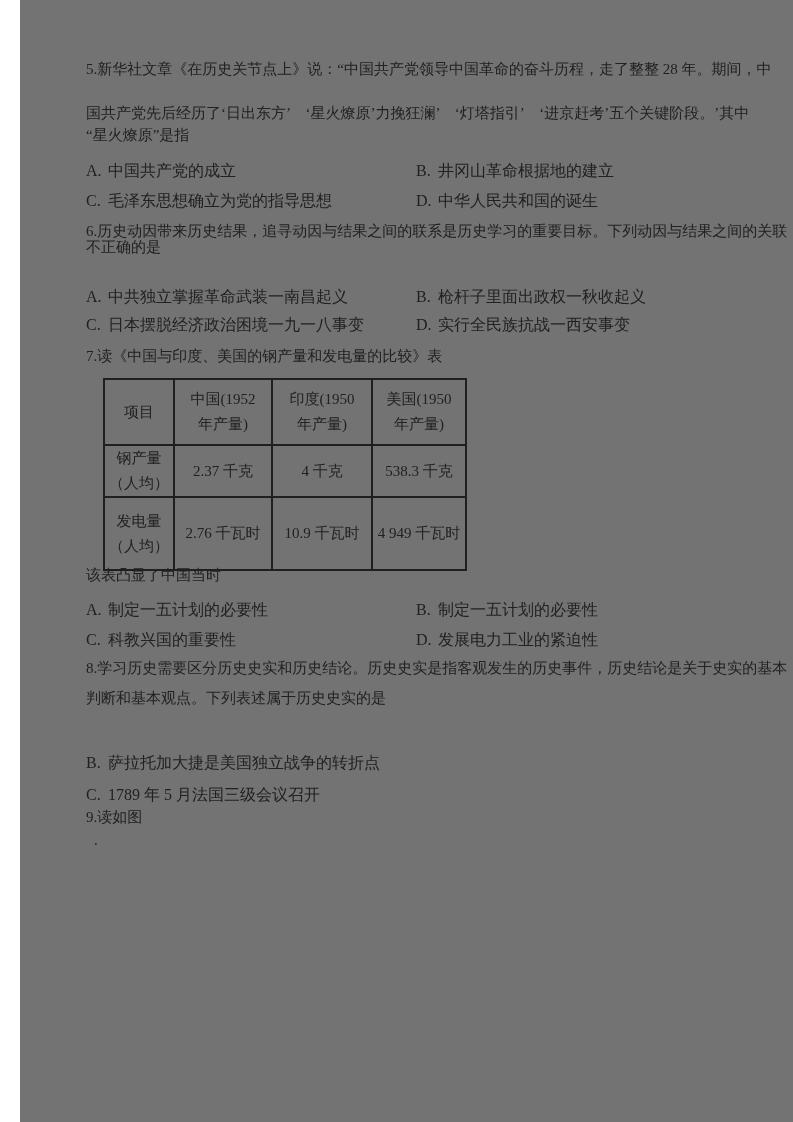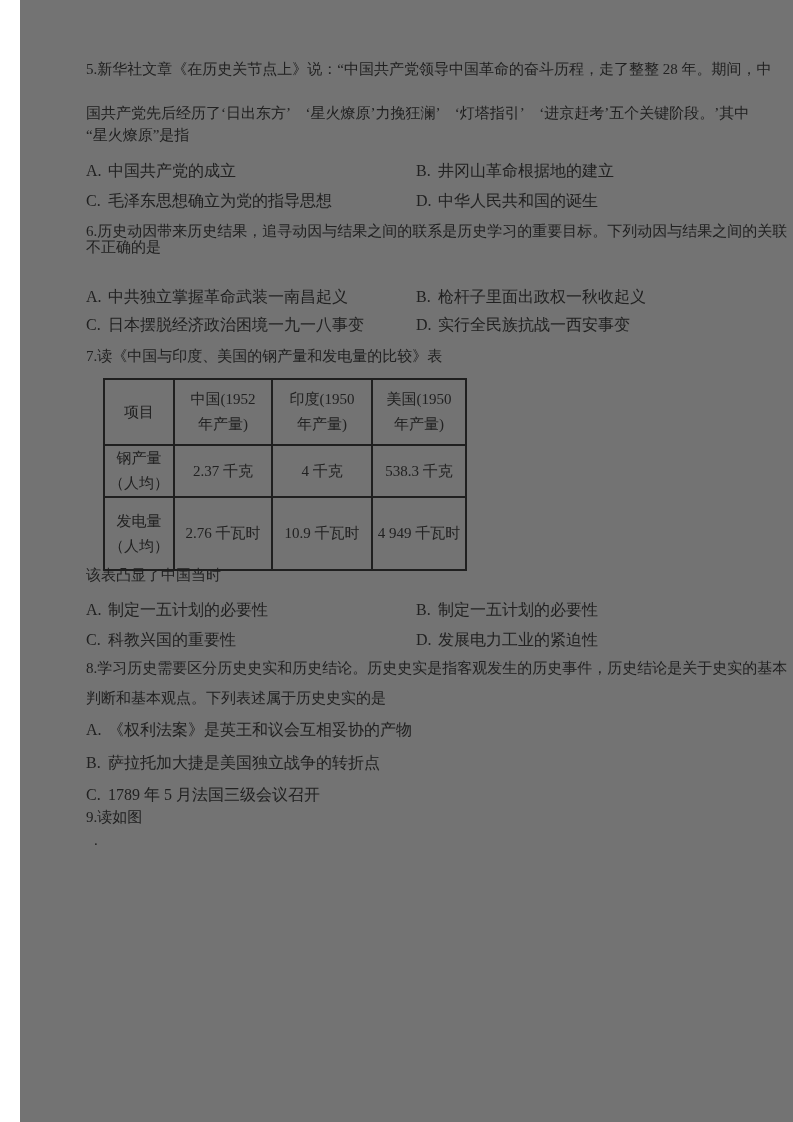--- a/index.html
+++ b/index.html
@@ -125,21 +125,20 @@
   <div class="line" style="top:566px">该表凸显了中国当时</div>
 
   <div class="opt" style="top:600px"><span class="lbl">A.</span><span>制定一五计划的必要性</span></div>
   <div class="opt right" style="top:600px"><span class="lbl">B.</span><span>制定一五计划的必要性</span></div>
   <div class="opt" style="top:630px"><span class="lbl">C.</span><span>科教兴国的重要性</span></div>
   <div class="opt right" style="top:630px"><span class="lbl">D.</span><span>发展电力工业的紧迫性</span></div>
 
   <div class="line" style="top:659px">8.学习历史需要区分历史史实和历史结论。历史史实是指客观发生的历史事件，历史结论是关于史实的基本</div>
   <div class="line" style="top:689px">判断和基本观点。下列表述属于历史史实的是</div>
 
-  <div class="opt" style="top:720px"><span class="lbl">A.</span><span>《权利法案》是英王和议会互相妥协的产物</span></div>
   <div class="opt" style="top:753px"><span class="lbl">B.</span><span>萨拉托加大捷是美国独立战争的转折点</span></div>
   <div class="opt" style="top:785px"><span class="lbl">C.</span><span>1789 年 5 月法国三级会议召开</span></div>
 
   <div class="stray">.</div>
 
   <div class="line" style="top:808px">9.读如图</div>
 
 </div>
 
 </body></html>

